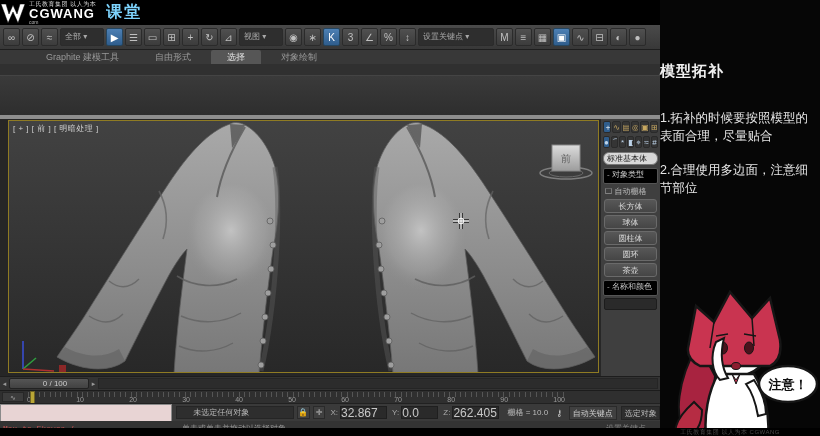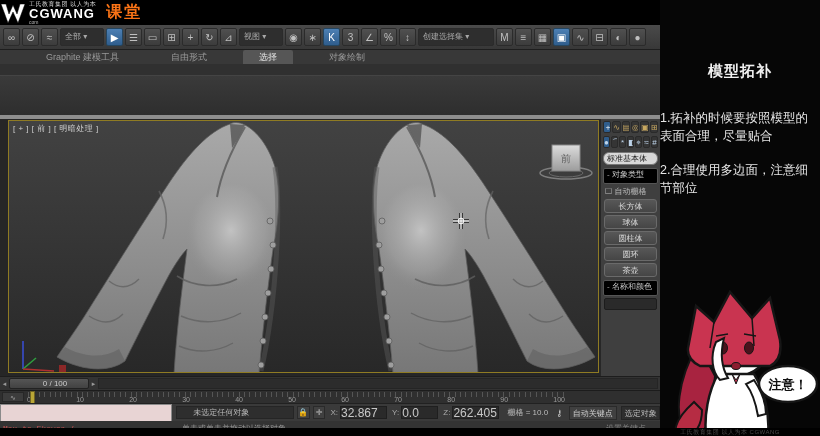--- a/index.html
+++ b/index.html
@@ -5,31 +5,31 @@
   html,body{margin:0;padding:0;background:#111;}
   *{box-sizing:border-box;font-family:"Liberation Sans","DejaVu Sans",sans-serif;}
   #stage{position:relative;width:820px;height:436px;background:#262626;overflow:hidden;}
 
   
   #topbar{position:absolute;left:0;top:0;width:820px;height:25px;background:#000;display:flex;align-items:center;z-index:20;}
   .logo-text{display:flex;flex-direction:column;line-height:1;margin-left:3px;}
   .logo-group{font-size:6px;color:#ddd;letter-spacing:.5px;}
   .logo-name{font-size:13px;font-weight:bold;color:#fff;letter-spacing:1px;}
   .logo-com{font-size:5px;color:#bbb;}
-  .logo-product{font-size:16px;font-weight:bold;color:#f97316;margin-left:10px;letter-spacing:2px;}
+  .logo-product{font-size:16px;font-weight:bold;color:#7dd3fc;margin-left:10px;letter-spacing:2px;}
 
   
   #toolbar{position:absolute;left:0;top:25px;width:660px;height:25px;background:linear-gradient(#4a4a4a,#383838);border-bottom:1px solid #1e1e1e;display:flex;align-items:center;gap:2px;padding:0 3px;overflow:hidden;}
   .ic{flex:0 0 auto;width:17px;height:18px;line-height:17px;text-align:center;color:#c0c0c0;font-size:10px;background:linear-gradient(#505050,#3c3c3c);border:1px solid #2b2b2b;border-radius:2px;cursor:default;overflow:hidden;}
   .ic.on{background:linear-gradient(#4d80b4,#2f5d8c);border-color:#24455f;color:#fff;}
   .ic.dd{width:auto;min-width:44px;padding:0 4px;font-size:8px;background:#2e2e2e;color:#a8a8a8;text-align:left;line-height:16px;}
   .ic.wide{min-width:76px;}
 
   
-  #ribbontabs{position:absolute;left:0;top:50px;width:660px;height:14px;background:#383838;display:flex;align-items:stretch;padding-left:30px;gap:20px;}
+  #ribbontabs{position:absolute;left:0;top:50px;width:660px;height:14px;background:#383838;display:flex;align-items:stretch;padding-left:30px;gap:4px;}
   .rtab{font-size:9px;color:#9a9a9a;padding:0 16px;line-height:14px;}
   .rtab.active{background:#565656;color:#e2e2e2;border-radius:2px 2px 0 0;}
   #ribbonband{position:absolute;left:0;top:64px;width:660px;height:12px;background:#303030;border-bottom:1px solid #444;}
   #ribbonarea{position:absolute;left:0;top:76px;width:660px;height:39px;background:linear-gradient(#3a3a3a,#2e2e2e);}
   #lightline{position:absolute;left:0;top:115px;width:660px;height:4px;background:#8e8e8e;}
 
   
   #viewport{position:absolute;left:8px;top:120px;width:591px;height:253px;border:1px solid #8f7b23;background:linear-gradient(#424242,#282828);overflow:hidden;}
   #vplabel{position:absolute;left:4px;top:2px;font-size:8px;color:#cfcfcf;z-index:5;letter-spacing:.5px;}
   #modelsvg{position:absolute;left:0;top:0;}
@@ -77,21 +77,21 @@
   #listenerline{width:176px;font-size:8px;color:#c05050;padding-left:3px;white-space:nowrap;overflow:hidden;font-family:"Liberation Mono","DejaVu Sans Mono",monospace;}
   #promptline{flex:1;font-size:8px;color:#9a9a9a;padding-left:6px;white-space:nowrap;overflow:hidden;}
   #setkey{font-size:8px;color:#888;margin-right:14px;white-space:nowrap;}
 
   
   #blackstrip{position:absolute;left:0;top:428px;width:820px;height:8px;background:#000;z-index:60;display:flex;align-items:center;justify-content:flex-end;padding-right:40px;}
   #watermark{font-size:6px;color:#4a4a4a;letter-spacing:.5px;}
 
   
   #sidebar{position:absolute;left:660px;top:0;width:160px;height:436px;background:#060606;z-index:30;}
-  #sb-title{margin-top:62px;text-align:center;font-size:15px;font-weight:bold;color:#f0f0f0;letter-spacing:1px;}
+  #sb-title{margin-top:62px;text-align:left;font-size:15px;font-weight:bold;color:#f0f0f0;letter-spacing:1px;}
   #sb-tips{margin-top:28px;padding:0 0;}
   .tip{font-size:12.5px;color:#e6e6e6;line-height:1.45;margin-bottom:16px;}
   #mascot{position:absolute;left:0;top:284px;}
 </style>
 </head>
 <body>
 
 <div id="stage">
 
   <div id="topbar">
@@ -119,21 +119,21 @@
       <span class="ic">↻</span>
       <span class="ic">⊿</span>
       <span class="ic dd">视图 ▾</span>
       <span class="ic">◉</span>
       <span class="ic">∗</span>
       <span class="ic on">K</span>
       <span class="ic">3</span>
       <span class="ic">∠</span>
       <span class="ic">%</span>
       <span class="ic">↕</span>
-      <span class="ic dd wide">创建选择集 ▾</span>
+      <span class="ic dd wide">设置关键点 ▾</span>
       <span class="ic">M</span>
       <span class="ic">≡</span>
       <span class="ic">▦</span>
       <span class="ic on">▣</span>
       <span class="ic">∿</span>
       <span class="ic">⊟</span>
       <span class="ic">◐</span>
       <span class="ic">●</span>
     </div>
 

